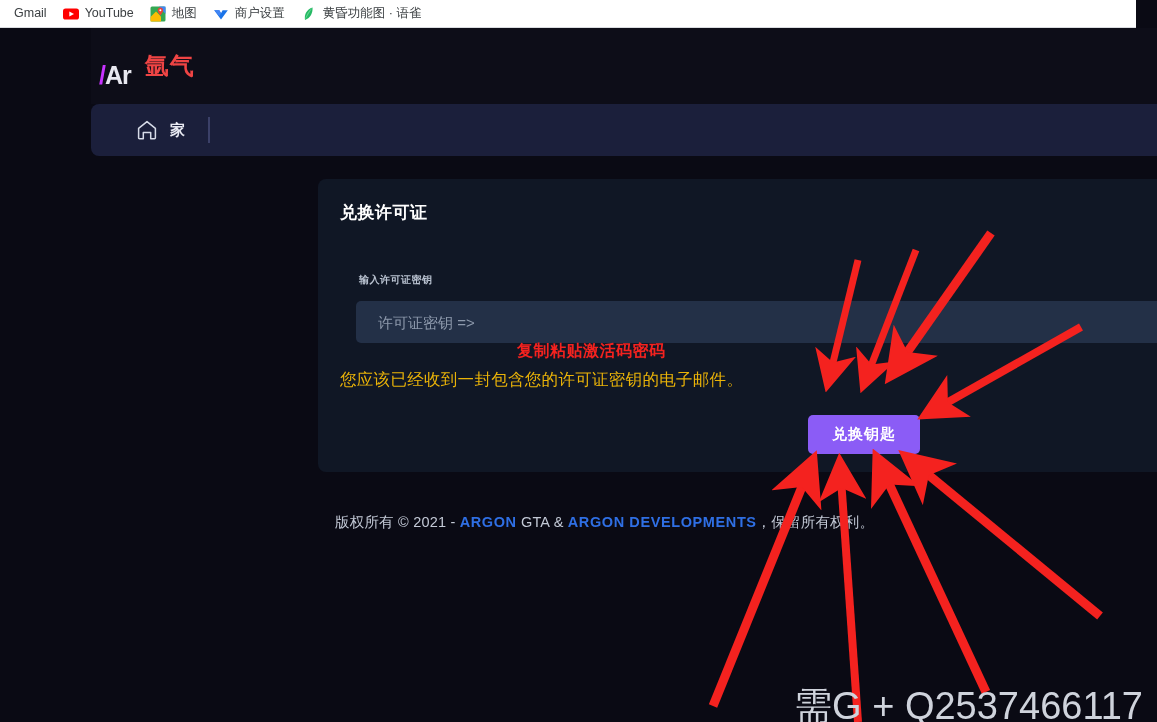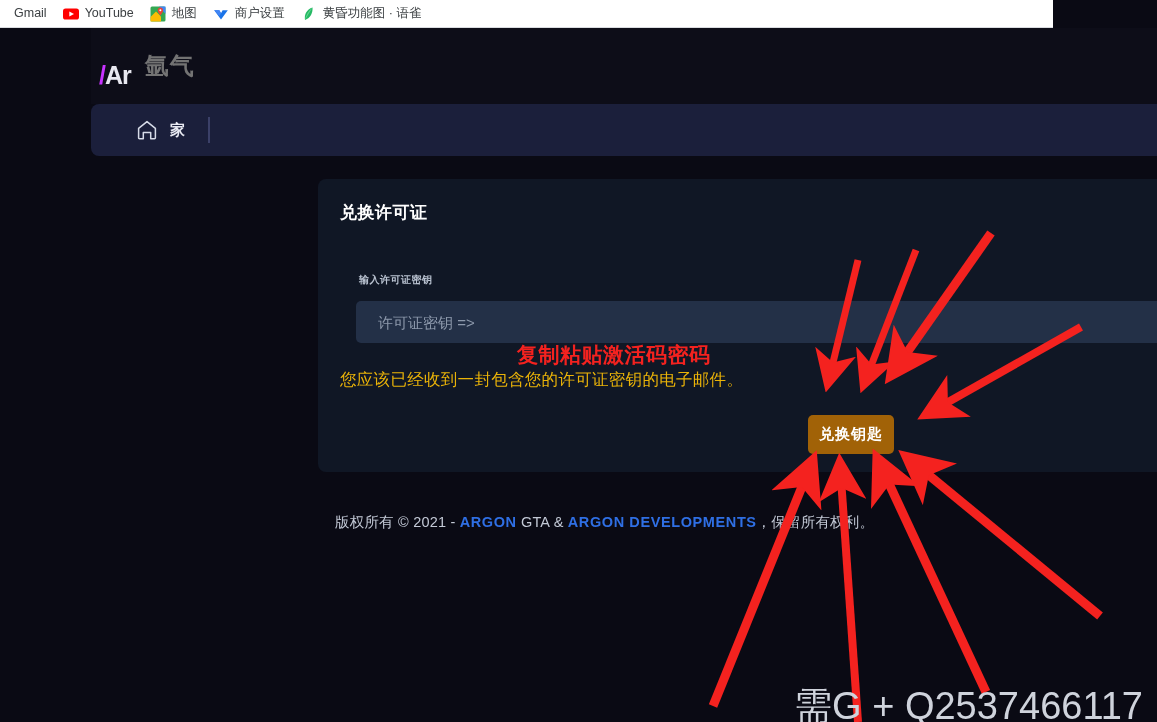--- a/index.html
+++ b/index.html
@@ -6,21 +6,21 @@
   html, body {
     width: 1157px; height: 722px;
     overflow: hidden;
     background: #0a0a14;
     font-family: "Liberation Sans", "DejaVu Sans", sans-serif;
   }
 
   
   #bookmark-bar {
     position: absolute; left: 0; top: 0;
-    width: 1053px; height: 28px;
+    width: 1136px; height: 28px;
     background: #ffffff;
     display: flex; align-items: center;
     padding-left: 6px;
     border-bottom: 1px solid #dadce0;
   }
   .bookmark {
     display: flex; align-items: center;
     gap: 6px;
     padding: 2px 8px;
     height: 24px;
@@ -55,21 +55,21 @@
   #brand-mark {
     font-size: 25px; font-weight: 700;
     letter-spacing: -1px;
     line-height: 1;
     color: #e8e8f0;
     margin-top: 19px;
   }
   #brand-mark .slash { color: #c832ff; }
   #brand-title {
     font-size: 24px; font-weight: 700;
-    color: #737373;
+    color: #ef4444;
     letter-spacing: 1px;
   }
 
   
   #navbar {
     position: absolute; left: 91px; top: 76px;
     width: 1066px; height: 52px;
     background: #1b1f3b;
     border-radius: 8px 0 0 8px;
     display: flex; align-items: center;
@@ -119,42 +119,42 @@
     outline: none;
   }
   #key-input::placeholder { color: #8d99ac; }
   #email-note {
     position: absolute; left: 22px; top: 190px;
     font-size: 16.5px; color: #eab308;
     letter-spacing: .3px;
   }
   #redeem-button {
     position: absolute; left: 490px; top: 236px;
-    width: 86px; height: 39px;
-    background: #a16207;
+    width: 112px; height: 39px;
+    background: #8b5cf6;
     color: #ffffff;
     border: none; border-radius: 5px;
     font-size: 15px; font-weight: 700;
     font-family: "Liberation Sans", sans-serif;
     letter-spacing: 1px;
     cursor: pointer;
   }
 
   
   #footer {
     position: absolute; left: 335px; top: 485px;
     font-size: 14.5px; color: #c3c9d6;
     letter-spacing: .2px;
   }
   #footer a { color: #2f6fe4; text-decoration: none; font-weight: 700; letter-spacing: .6px; }
 
   
   #paste-hint {
     position: absolute; left: 517px; top: 313px;
-    font-size: 21px; font-weight: 700;
+    font-size: 16px; font-weight: 700;
     color: #f4221f;
     letter-spacing: .5px;
   }
   #annot-layer {
     position: absolute; left: 0; top: 0;
     width: 1157px; height: 694px;
     pointer-events: none;
   }
   #watermark {
     position: absolute; right: 14px; top: 659px;

